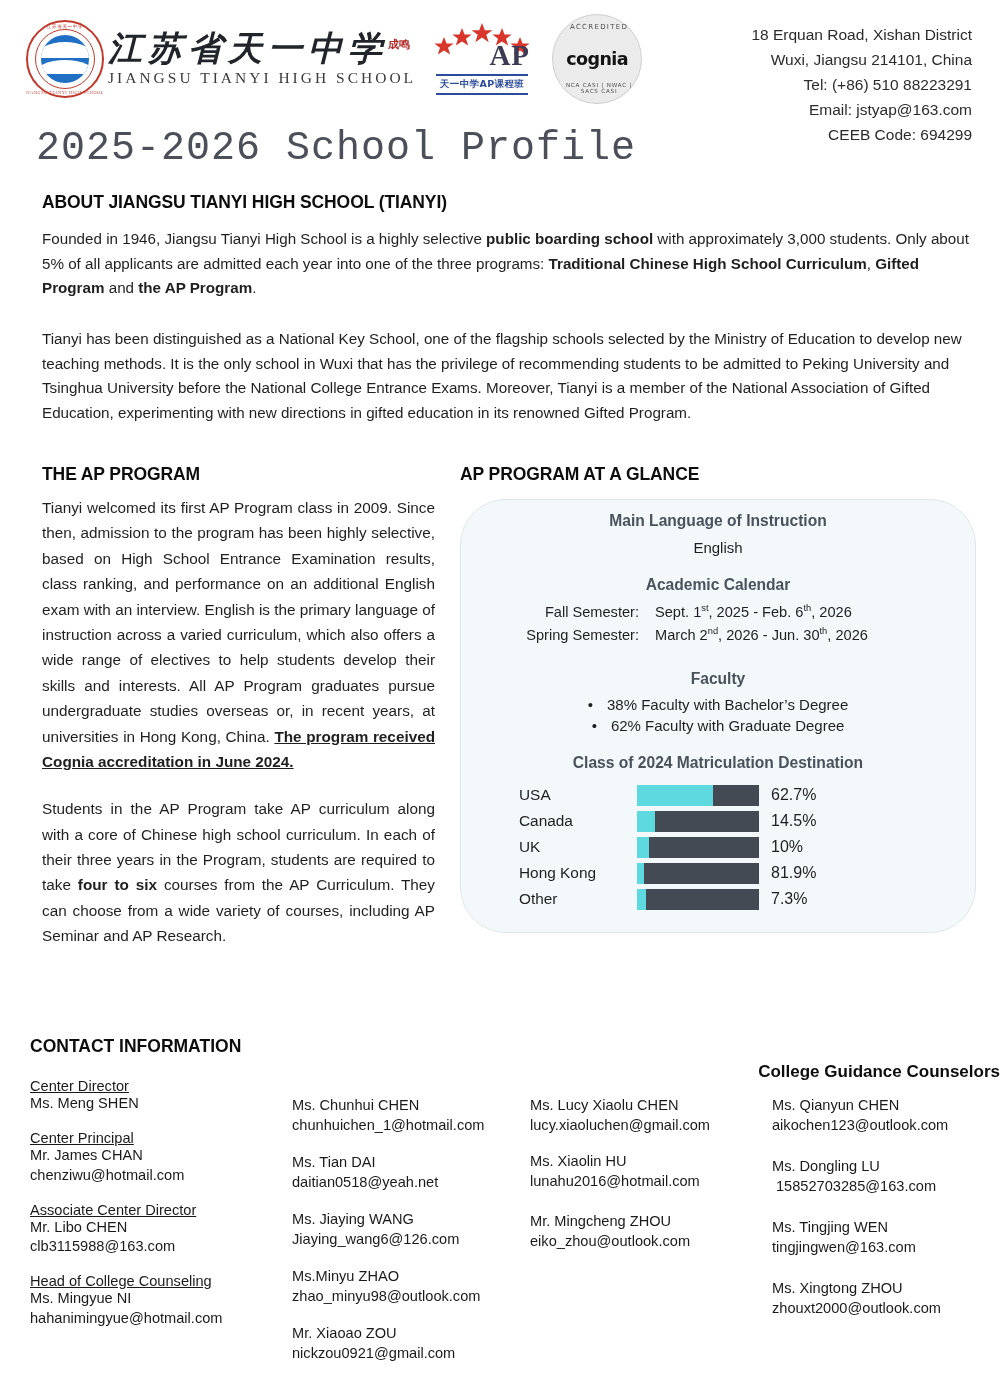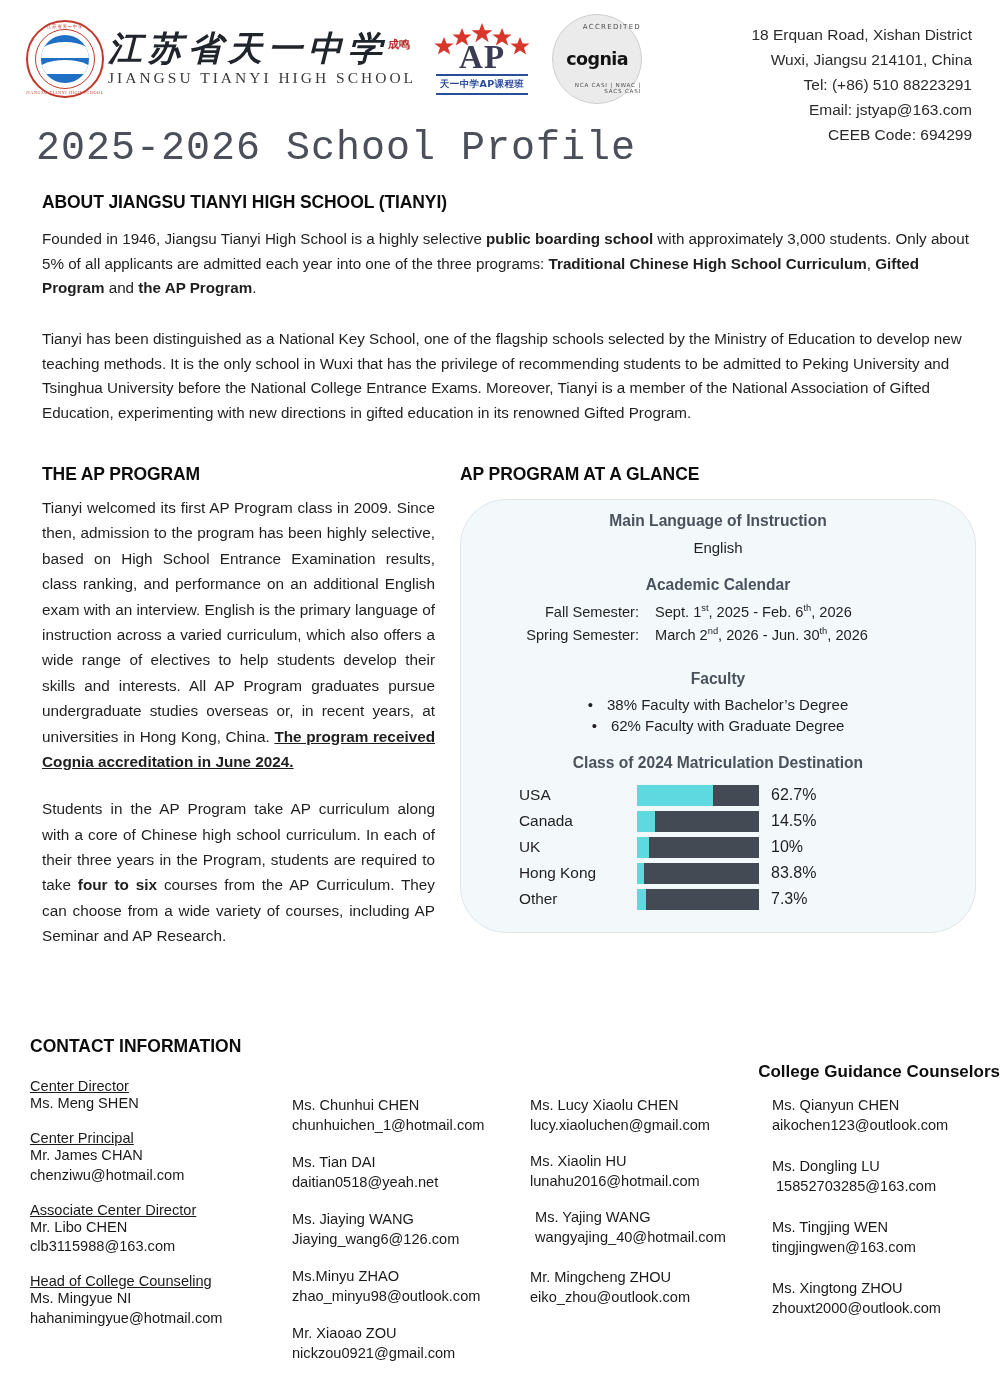--- a/index.html
+++ b/index.html
@@ -121,24 +121,24 @@
   .ap-logo {
     position: relative;
     width: 96px; height: 80px;
     flex: 0 0 auto;
     margin-left: 14px;
   }
   .ap-logo .stars { position: absolute; top: 2px; left: 0; width: 96px; height: 46px; }
   .ap-logo .ap-text {
     position: absolute;
     top: 20px; left: 0; right: 0;
-    text-align: center;
+    text-align: right;
     font-family: "Liberation Serif", serif;
     font-weight: 700;
-    font-size: 33px;
+    font-size: 29px;
     color: #3c3b54;
     letter-spacing: 1px;
   }
   .ap-logo .ap-band {
     position: absolute;
     bottom: 4px; left: 2px; right: 2px;
     height: 17px;
     border-top: 2px solid #2b4b9b;
     border-bottom: 2px solid #2b4b9b;
     background: #fff;
@@ -169,21 +169,21 @@
     text-align: center;
     font-family: "DejaVu Sans", sans-serif;
     font-weight: 700;
     font-size: 17.5px;
     color: #141414;
     letter-spacing: -0.6px;
   }
   .cognia .cg-top, .cognia .cg-bottom {
     position: absolute;
     left: 4px; right: 0;
-    text-align: right;
+    text-align: center;
     font-size: 7px;
     color: #4d4d4d;
     letter-spacing: 1.3px;
     font-family: "DejaVu Sans", sans-serif;
   }
   .cognia .cg-top { top: 8px; }
   .cognia .cg-bottom { bottom: 9px; font-size: 5.6px; letter-spacing: 0.8px; }
 
   
   .address {
@@ -517,21 +517,21 @@
           <div class="track" style="background: rgb(67, 74, 84);">
             <div class="fill" style="width: 10%; background: rgb(95, 217, 224);"></div>
           </div>
           <div class="pct">10%</div>
         </div>
         <div class="bar-row">
           <div class="cat">Hong Kong</div>
           <div class="track" style="background: rgb(67, 74, 84);">
             <div class="fill" style="width: 5.5%; background: rgb(95, 217, 224);"></div>
           </div>
-          <div class="pct">83.8%</div>
+          <div class="pct">81.9%</div>
         </div>
         <div class="bar-row">
           <div class="cat">Other</div>
           <div class="track" style="background: rgb(67, 74, 84);">
             <div class="fill" style="width: 7.3%; background: rgb(95, 217, 224);"></div>
           </div>
           <div class="pct">7.3%</div>
         </div>
       </div>
   </div>
@@ -586,24 +586,20 @@
   </div>
 <div class="couns-col c2">
     <div class="couns-item">
       <span class="nm">Ms. Lucy Xiaolu CHEN</span>
       <span class="em">lucy.xiaoluchen@gmail.com</span>
     </div>
     <div class="couns-item">
       <span class="nm">Ms. Xiaolin HU</span>
       <span class="em">lunahu2016@hotmail.com</span>
     </div>
-    <div class="couns-item indent">
-      <span class="nm">Ms. Yajing WANG</span>
-      <span class="em">wangyajing_40@hotmail.com</span>
-    </div>
     <div class="couns-item last">
       <span class="nm">Mr. Mingcheng ZHOU</span>
       <span class="em">eiko_zhou@outlook.com</span>
     </div>
   </div>
 <div class="couns-col c3">
     <div class="couns-item">
       <span class="nm">Ms. Qianyun CHEN</span>
       <span class="em">aikochen123@outlook.com</span>
     </div>

